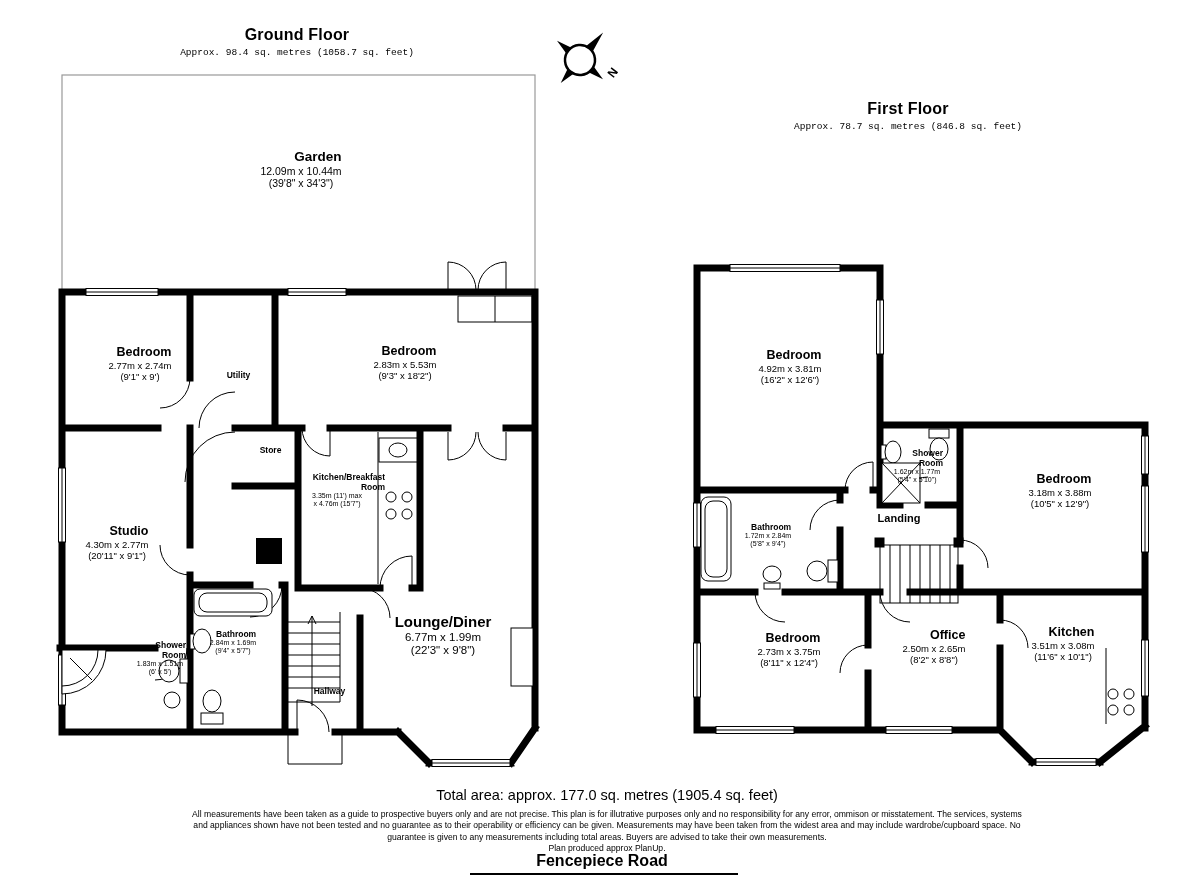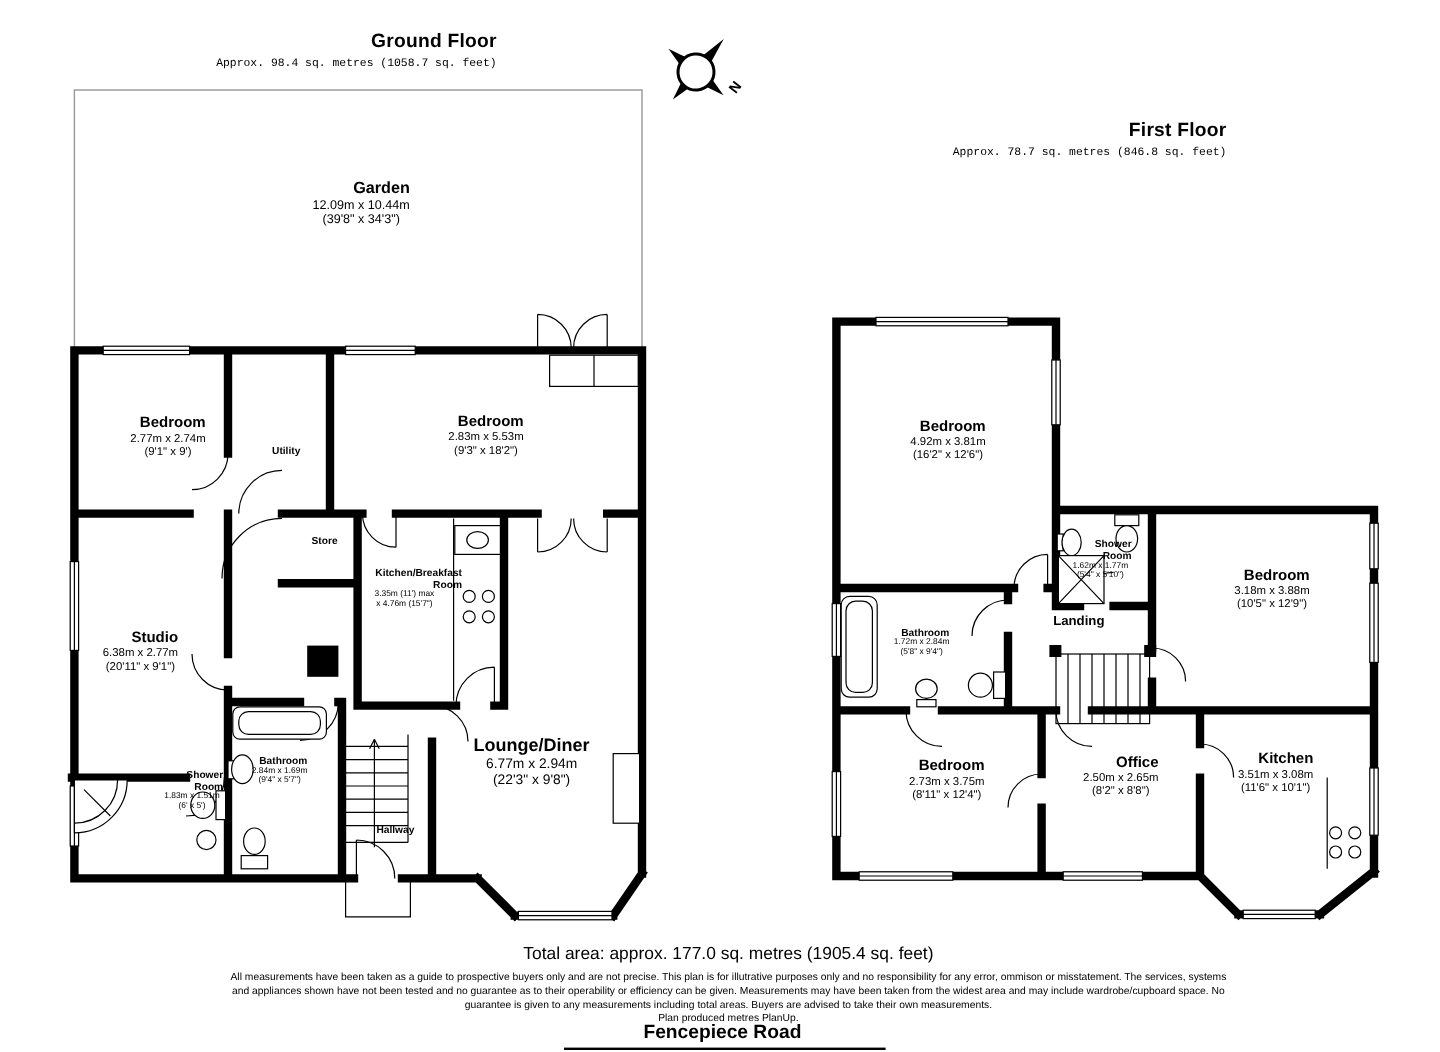--- a/index.html
+++ b/index.html
@@ -2,21 +2,21 @@
 <html><head>
 <meta charset="utf-8">
 <style>
   html,body{margin:0;padding:0;}
   body{
     width:1200px;height:877px;position:relative;background:#fff;
     font-family:"Liberation Sans",sans-serif;color:#000;overflow:hidden;
   }
   .canvas{position:absolute;inset:0;}
   svg{position:absolute;left:0;top:0;}
-  .hdr{position:absolute;transform:translateX(-50%);text-align:right;}
+  .hdr{position:absolute;transform:translateX(-50%);text-align:center;}
   .h-title{font-size:16px;font-weight:bold;letter-spacing:.2px;}
   .h-sub{font-size:9.5px;margin-top:3px;font-family:Liberation Mono, monospace;}
   .room-label{position:absolute;transform:translateX(-50%);text-align:center;line-height:1.18;z-index:2;}
   .r-name{font-weight:bold;text-align:right;}
   .lg .r-name{font-size:15px;}   .lg .r-dim{font-size:11.5px;}
   .md .r-name{font-size:12.5px;} .md .r-dim{font-size:9.5px;}
   .sm .r-name{font-size:8.5px;}  .sm .r-dim{font-size:7px;}
   .tag .r-name{font-size:8.5px;padding-left:15px;}
   .taglg .r-name{font-size:11px;}
   .wrap .r-name{max-width:52px;margin:0 auto;}
@@ -263,39 +263,39 @@
 <div class="room-label tag" style="left:263px;top:445px;">
   <div class="r-name">Store</div>
 </div>
 <div class="room-label sm wrapk" style="left:337px;top:472px;">
   <div class="r-name">Kitchen/Breakfast Room</div>
   <div class="r-dim">3.35m (11') max</div>
   <div class="r-dim">x 4.76m (15'7")</div>
 </div>
 <div class="room-label md" style="left:117px;top:524px;">
   <div class="r-name">Studio</div>
-  <div class="r-dim">6.38m x 2.77m</div>
+  <div class="r-dim">4.30m x 2.77m</div>
   <div class="r-dim">(20'11" x 9'1")</div>
 </div>
 <div class="room-label sm" style="left:233px;top:629px;">
   <div class="r-name">Bathroom</div>
   <div class="r-dim">2.84m x 1.69m</div>
   <div class="r-dim">(9'4" x 5'7")</div>
 </div>
 <div class="room-label sm wrap" style="left:160px;top:640px;">
   <div class="r-name">Shower Room</div>
   <div class="r-dim">1.83m x 1.51m</div>
   <div class="r-dim">(6' x 5')</div>
 </div>
 <div class="room-label tag" style="left:322px;top:686px;">
   <div class="r-name">Hallway</div>
 </div>
 <div class="room-label lg" style="left:443px;top:613px;">
   <div class="r-name">Lounge/Diner</div>
-  <div class="r-dim">6.77m x 2.94m</div>
+  <div class="r-dim">6.77m x 1.99m</div>
   <div class="r-dim">(22'3" x 9'8")</div>
 </div>
 
 <div class="room-label md" style="left:790px;top:348px;">
   <div class="r-name">Bedroom</div>
   <div class="r-dim">4.92m x 3.81m</div>
   <div class="r-dim">(16'2" x 12'6")</div>
 </div>
 <div class="room-label sm wrap" style="left:917px;top:448px;">
   <div class="r-name">Shower Room</div>
@@ -327,18 +327,18 @@
 </div>
 <div class="room-label md" style="left:1063px;top:625px;">
   <div class="r-name">Kitchen</div>
   <div class="r-dim">3.51m x 3.08m</div>
   <div class="r-dim">(11'6" x 10'1")</div>
 </div>
 
 <div class="total">Total area: approx. 177.0 sq. metres (1905.4 sq. feet)</div>
 <div class="disclaimer">
   <div>All measurements have been taken as a guide to prospective buyers only and are not precise. This plan is for illutrative purposes only and no responsibility for any error, ommison or misstatement. The services, systems and appliances shown have not been tested and no guarantee as to their operability or efficiency can be given. Measurements may have been taken from the widest area and may include wardrobe/cupboard space. No guarantee is given to any measurements including total areas. Buyers are advised to take their own measurements.</div>
-  <div>Plan produced metres PlanUp.</div>
+  <div>Plan produced approx PlanUp.</div>
 </div>
 <div class="road">Fencepiece Road</div>
 <div class="road-line"></div>
 
 </div>
 
 </body></html>

